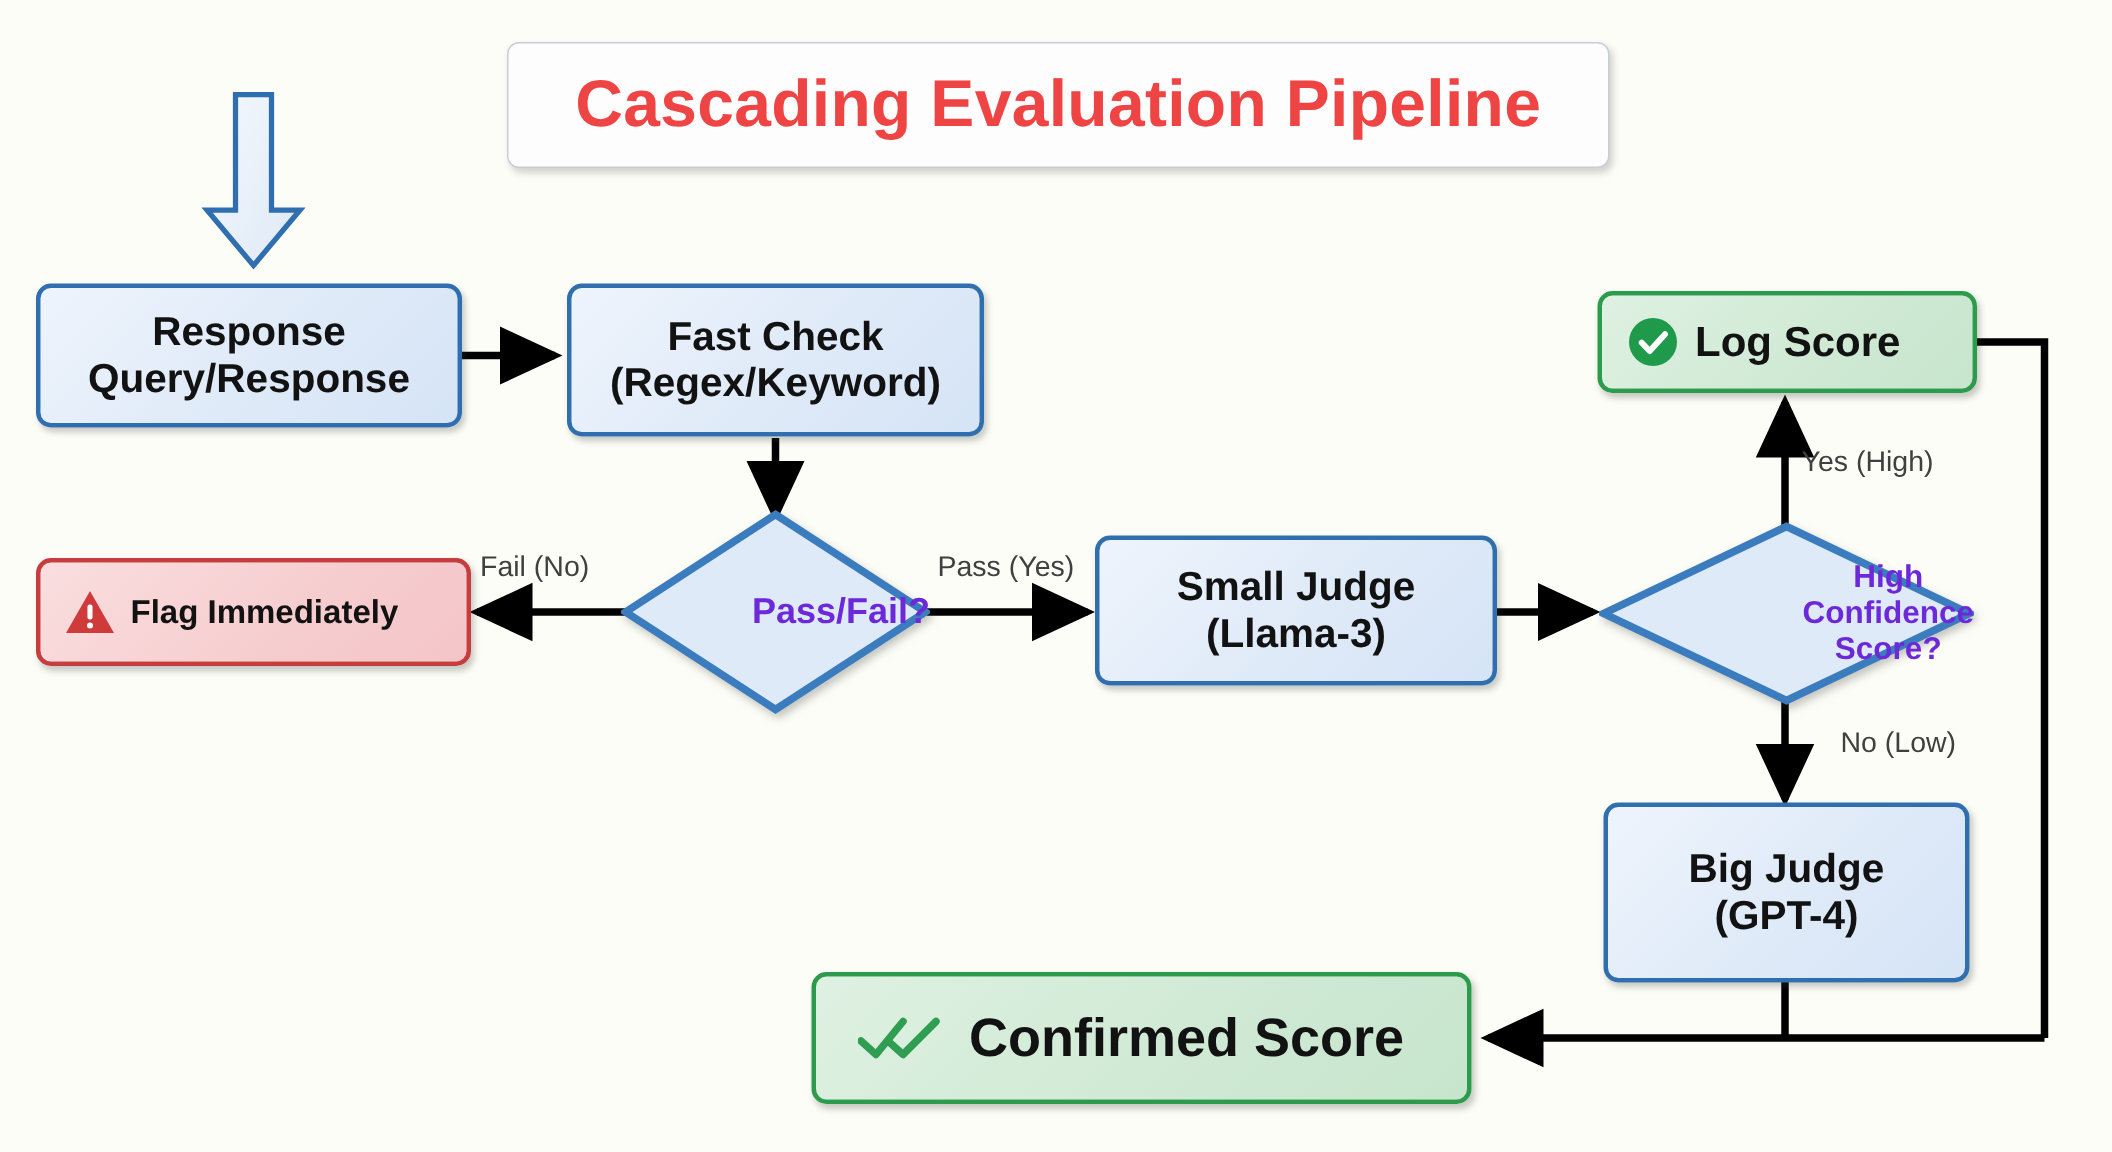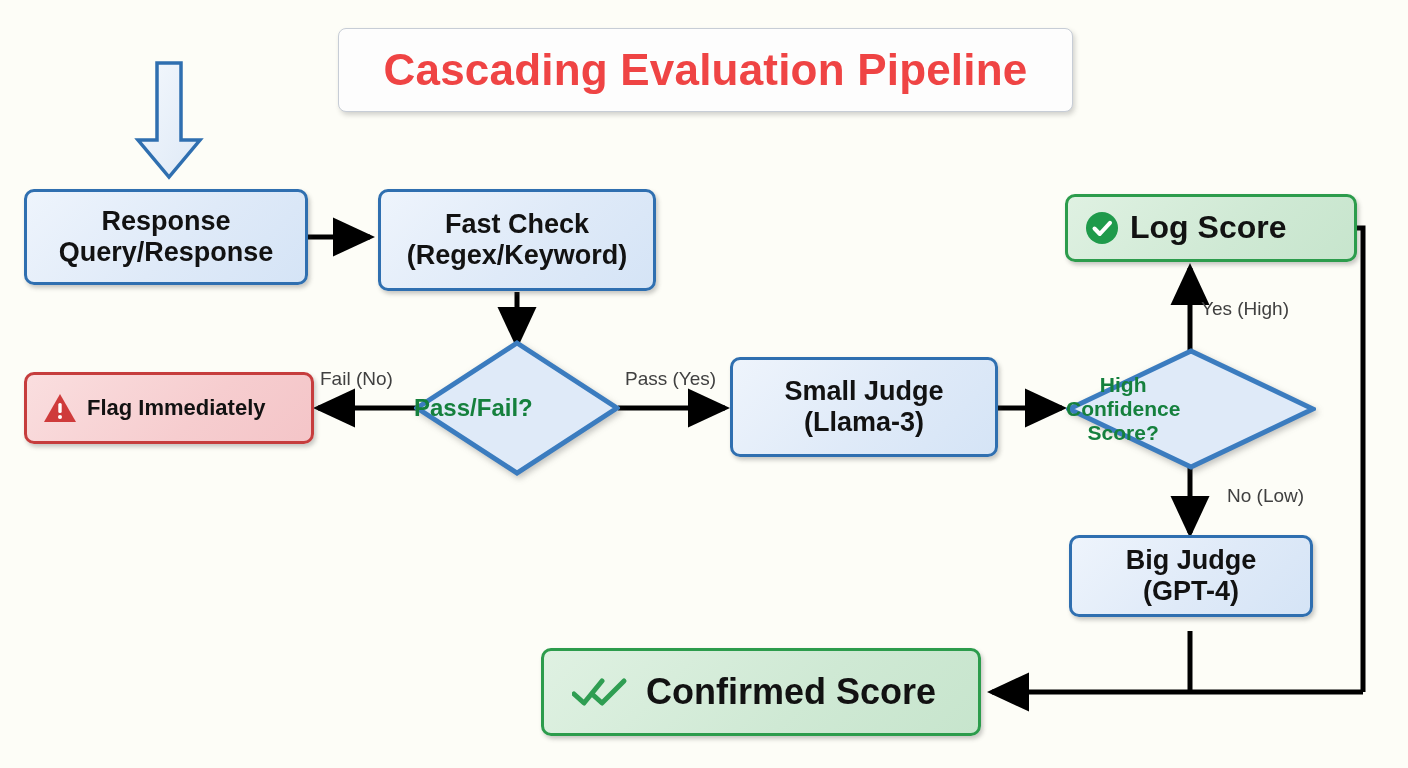--- a/index.html
+++ b/index.html
@@ -69,24 +69,24 @@
   .diamond-wrap {
     position: absolute;
   }
   .diamond-wrap svg { display:block; filter: drop-shadow(2px 3px 3px rgba(60,60,60,0.30)); }
   .diamond-label {
     position: absolute;
     left: 0; top: 0;
     width: 100%; height: 100%;
     display: flex;
     align-items: center;
-    justify-content: flex-start;
+    justify-content: flex-end;
     text-align: center;
     font-weight: bold;
-    color: #15803d;
+    color: #6d28d9;
     line-height: 1.14;
   }
   
   .edge-label {
     position: absolute;
     font-family: "Liberation Sans", sans-serif;
     font-size: 19px;
     font-weight: normal;
     color: #404040;
     white-space: nowrap;
@@ -191,31 +191,31 @@
     </svg>
     <div class="diamond-label" style="font-size:21px;">
       <div>
         <div>High</div>
         <div>Confidence</div>
         <div>Score?</div>
       </div>
     </div>
   </div>
 
-  <div class="node box-green with-icon" style="left:1065px; top:194px; width:292px; height:68px; font-size:32px;">
+  <div class="node box-green with-icon" style="left:1065px; top:194px; width:253px; height:68px; font-size:28px;">
     <span class="icon-inline">
       <svg width="36" height="36" viewBox="0 0 36 36">
         <circle cx="18" cy="18" r="16" fill="#1f9a4b"></circle>
         <path d="M10.5 18.5 L15.8 24 L26 12.8" fill="none" stroke="#fff" stroke-width="4" stroke-linecap="round" stroke-linejoin="round"></path>
       </svg>
     </span>
     <span>Log Score</span>
   </div>
 
-  <div class="node box-blue" style="left:1069px; top:535px; width:244px; height:82px; font-size:27px;">
+  <div class="node box-blue" style="left:1069px; top:535px; width:244px; height:120px; font-size:27px;">
     <div>
       <div>Big Judge</div>
       <div>(GPT-4)</div>
     </div>
   </div>
 
   <div class="node box-green with-icon" style="left:541px; top:648px; width:440px; height:88px; font-size:36px; padding-left:28px;">
     <span class="icon-inline" style="margin-right:18px;">
       <svg width="56" height="34" viewBox="0 0 56 34">
         <path d="M2 19 L12 28 L30 6" fill="none" stroke="#2f9e52" stroke-width="5" stroke-linecap="round" stroke-linejoin="round"></path>

